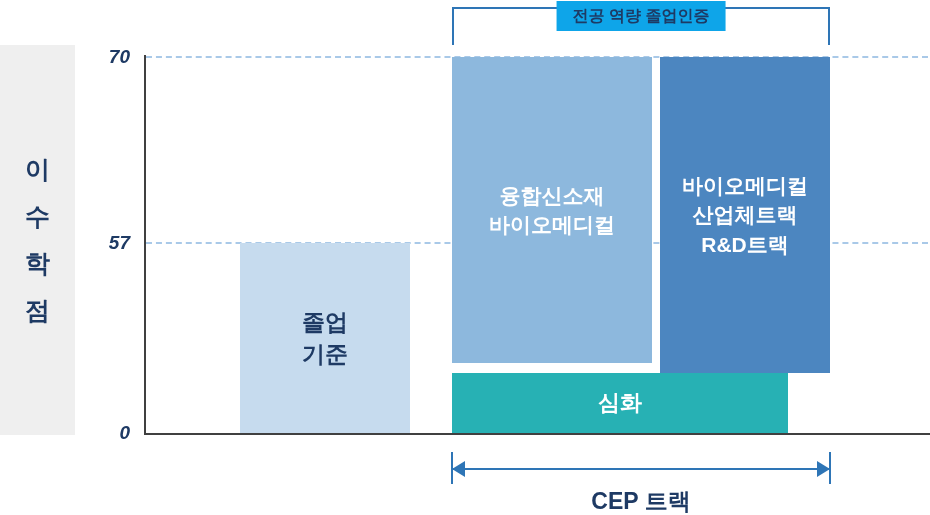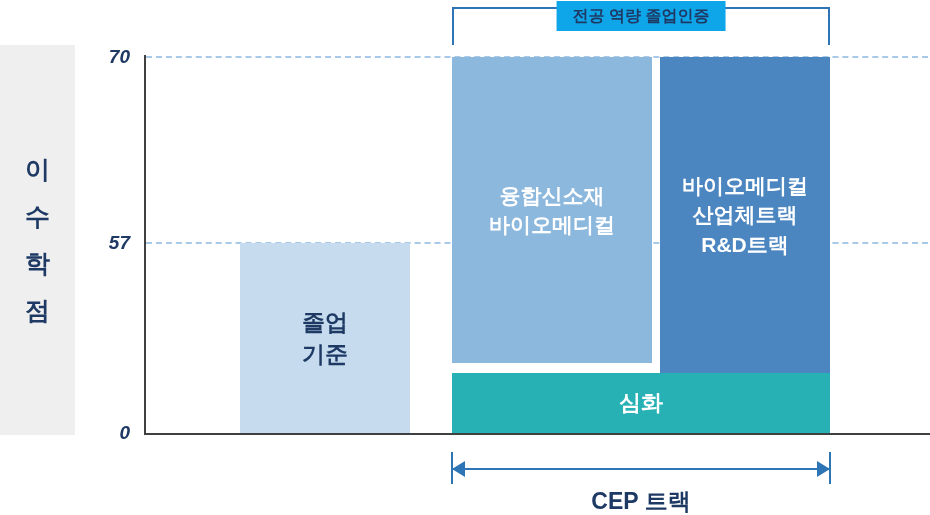--- a/index.html
+++ b/index.html
@@ -74,21 +74,21 @@
   .bar {
     position: absolute;
     display: flex;
     align-items: center;
     justify-content: center;
     text-align: center;
   }
   .bar-grad   { left: 240px; top: 243px; width: 170px; height: 190px; background: #c6dbee; }
   .bar-track1 { left: 452px; top: 57px;  width: 200px; height: 306px; background: #8db8dd; }
   .bar-track2 { left: 660px; top: 57px;  width: 170px; height: 316px; background: #4c86c0; }
-  .bar-intensive { left: 452px; top: 373px; width: 378px; height: 60px; background: #27b1b4; }
+  .bar-intensive { left: 452px; top: 373px; width: 336px; height: 60px; background: #27b1b4; }
 
   .bar-label { font-weight: bold; line-height: 1.4; }
   .bar-label.navy  { color: #1e3a64; font-size: 23px; text-align: center; }
   .bar-label.white { color: #ffffff; font-size: 21px; }
   .bar-intensive .bar-label { color: #ffffff; font-size: 22px; }
 
   
   .bracket {
     position: absolute;
     left: 452px; top: 7px;

